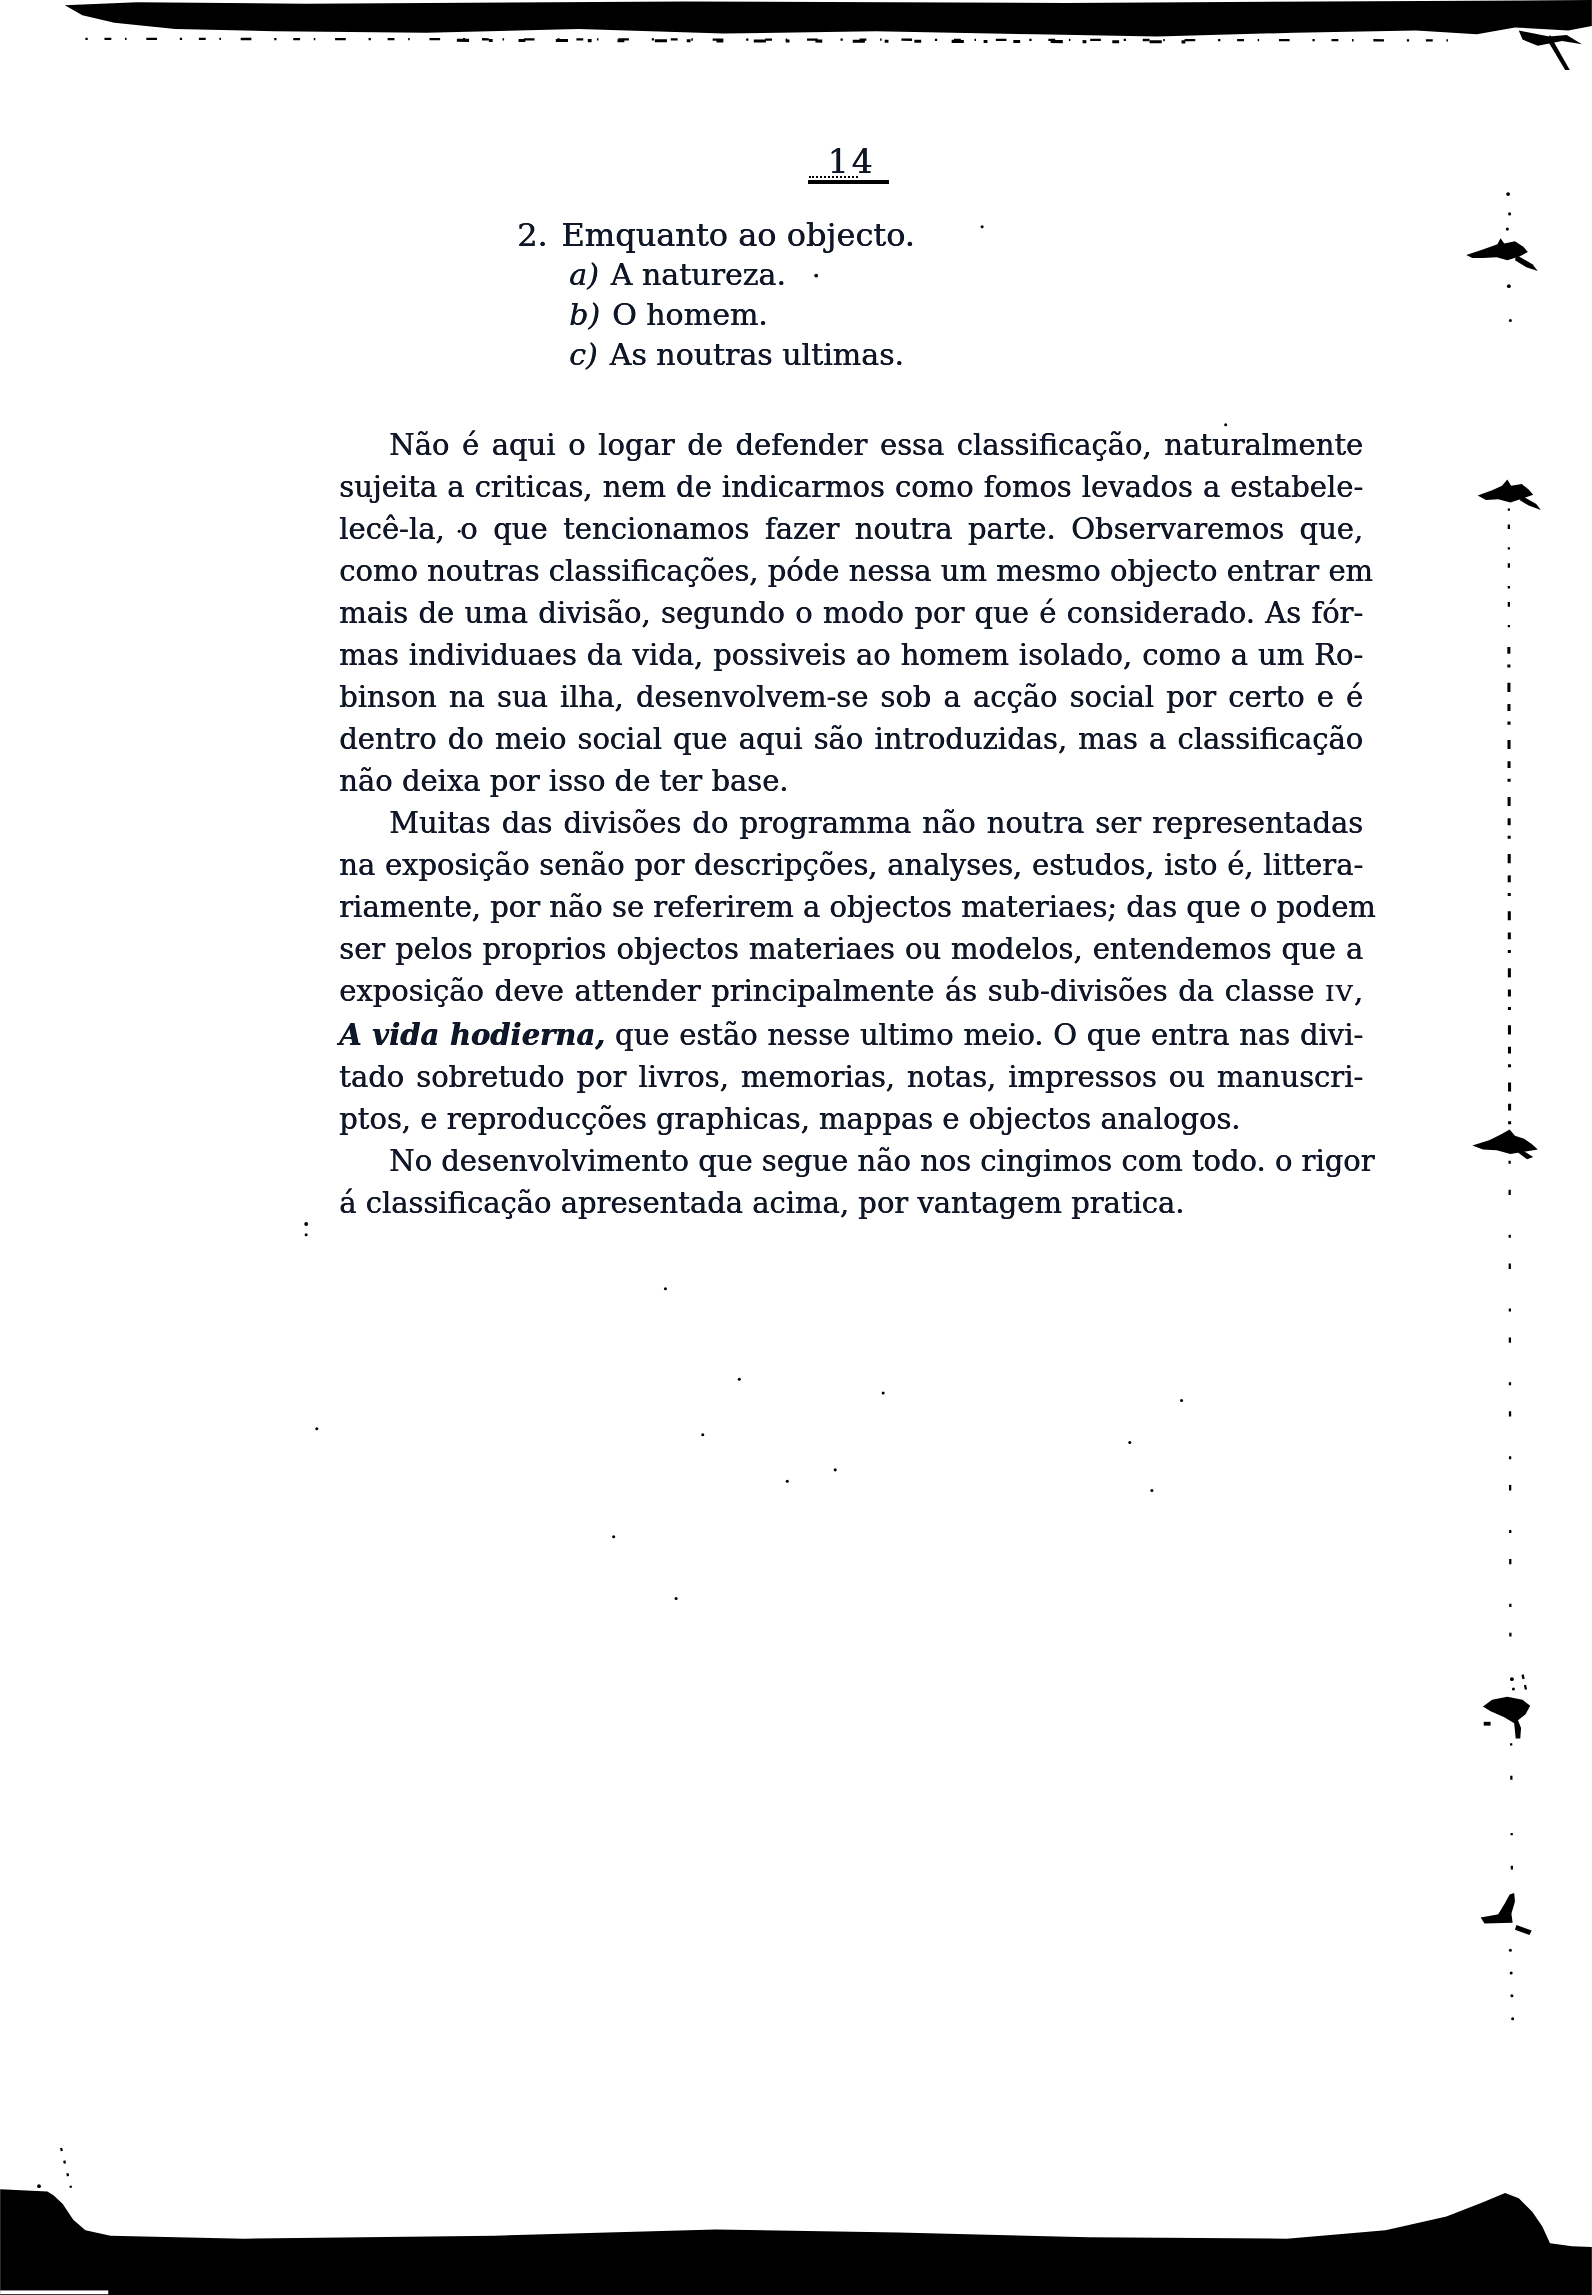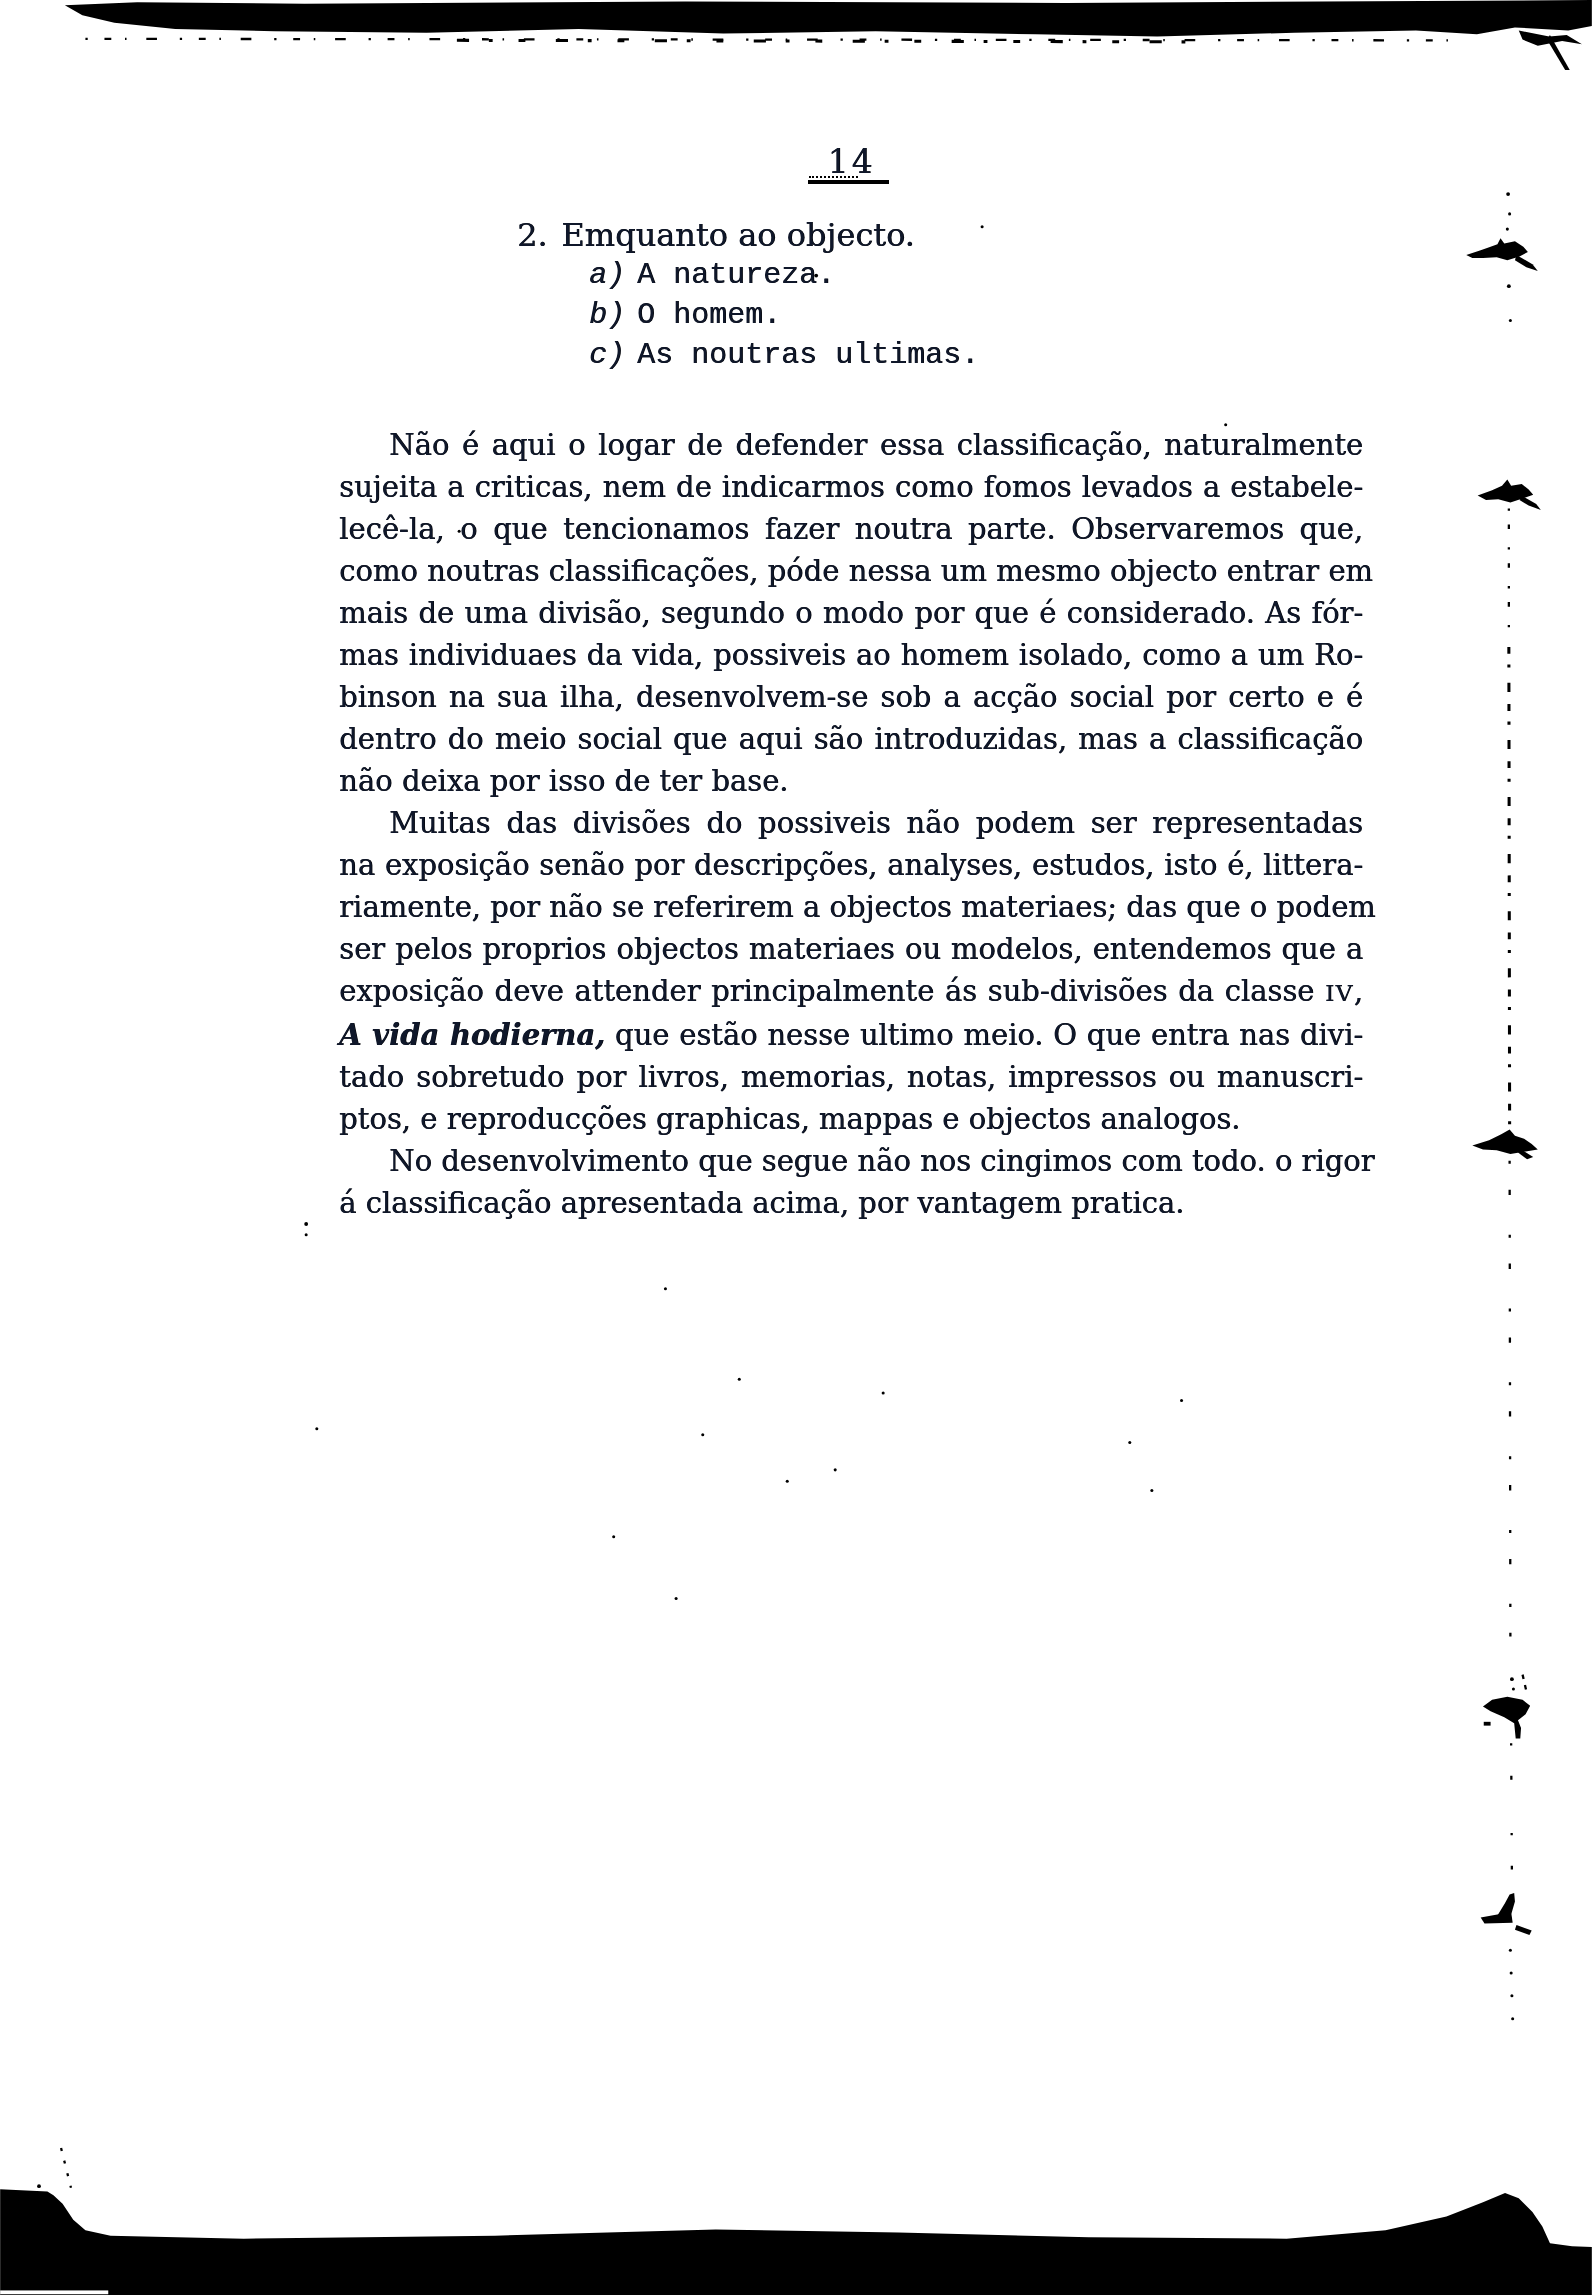--- a/index.html
+++ b/index.html
@@ -44,23 +44,22 @@
   .outline {
     position: absolute;
     left: 517px; top: 215px;
     font-size: 32px;
     line-height: 40px;
     text-shadow: 0.5px 0.2px 0 #000;
     white-space: nowrap;
   }
   .outline .head .num { margin-right: 13.7px; }
   .outline .sub {
-    margin-left: 72px;
+    margin-left: 52px;
     font-size: 30px;
-    font-family: Liberation Mono, monospace;
   }
   .outline .sub .letter {
     font-style: italic;
     margin-right: 12px;
   }
   
   .textblock {
     position: absolute;
     left: 339px; top: 424px;
     width: 1024px;
@@ -182,21 +181,21 @@
   <div class="textblock">
       <div class="pline first"><span>Não é aqui o logar de defender essa classificação, naturalmente</span></div>
       <div class="pline"><span>sujeita a criticas, nem de indicarmos como fomos levados a estabele-</span></div>
       <div class="pline"><span>lecê-la, o que tencionamos fazer noutra parte. Observaremos que,</span></div>
       <div class="pline"><span>como noutras classificações, póde nessa um mesmo objecto entrar em</span></div>
       <div class="pline"><span>mais de uma divisão, segundo o modo por que é considerado. As fór-</span></div>
       <div class="pline"><span>mas individuaes da vida, possiveis ao homem isolado, como a um Ro-</span></div>
       <div class="pline"><span>binson na sua ilha, desenvolvem-se sob a acção social por certo e é</span></div>
       <div class="pline"><span>dentro do meio social que aqui são introduzidas, mas a classificação</span></div>
       <div class="pline last"><span>não deixa por isso de ter base.</span></div>
-      <div class="pline first"><span>Muitas das divisões do possiveis não podem ser representadas</span></div>
+      <div class="pline first"><span>Muitas das divisões do programma não noutra ser representadas</span></div>
       <div class="pline"><span>na exposição senão por descripções, analyses, estudos, isto é, littera-</span></div>
       <div class="pline"><span>riamente, por não se referirem a objectos materiaes; das que o podem</span></div>
       <div class="pline"><span>ser pelos proprios objectos materiaes ou modelos, entendemos que a</span></div>
       <div class="pline"><span>exposição deve attender principalmente ás sub-divisões da classe </span><span class="sc">IV</span><span>,</span></div>
       <div class="pline"><span class="em">A vida hodierna,</span><span> que estão nesse ultimo meio. O que entra nas divi-</span></div>
       <div class="pline"><span>tado sobretudo por livros, memorias, notas, impressos ou manuscri-</span></div>
       <div class="pline last"><span>ptos, e reproducções graphicas, mappas e objectos analogos.</span></div>
       <div class="pline first"><span>No desenvolvimento que segue não nos cingimos com todo. o rigor</span></div>
       <div class="pline last"><span>á classificação apresentada acima, por vantagem pratica.</span></div>
     </div>

